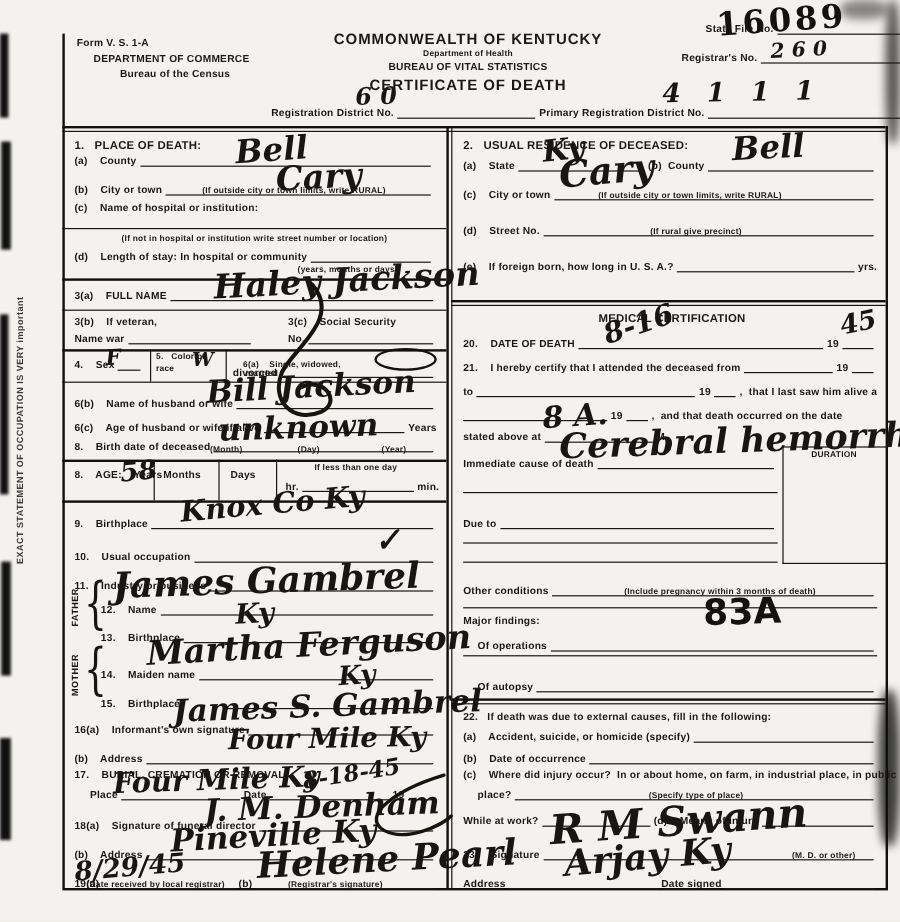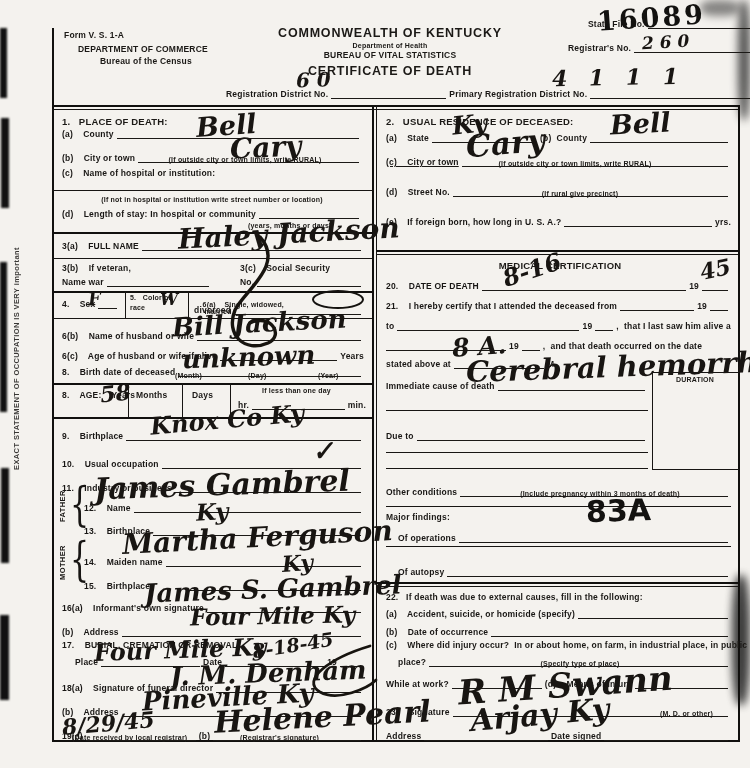--- a/index.html
+++ b/index.html
@@ -275,21 +275,21 @@
 
   <div class="p med" style="left:386px;top:116px;">2.   USUAL RESIDENCE OF DECEASED:</div>
   <div class="row" style="left:386px;top:132px;width:345px;">
     <span class="lbl">(a)    State</span>
       <span class="u" style="max-width:105px;"></span>
     <span class="lbl">(b)  County</span>
       <span class="u"></span>
   </div>
   <div class="hw" style="left:452px;top:112px;font-size:25px;transform:rotate(-6deg);">Ky</div>
   <div class="hw" style="left:610px;top:110px;font-size:27px;transform:rotate(-3deg);">Bell</div>
-  <div class="row" style="left:386px;top:156px;width:345px;text-decoration:underline;">
+  <div class="row" style="left:386px;top:156px;width:345px;">
     <span class="lbl">(c)    City or town</span>
       <span class="u"></span>
   </div>
   <div class="hw" style="left:466px;top:128px;font-size:31px;transform:rotate(-5deg);">Cary</div>
   <div class="p tiny cen" style="left:460px;top:160px;width:230px;">(If outside city or town limits, write RURAL)</div>
   <div class="row" style="left:386px;top:186px;width:345px;">
     <span class="lbl">(d)    Street No.</span>
       <span class="u"></span>
   </div>
   <div class="p tiny cen" style="left:500px;top:190px;width:160px;">(If rural give precinct)</div>

